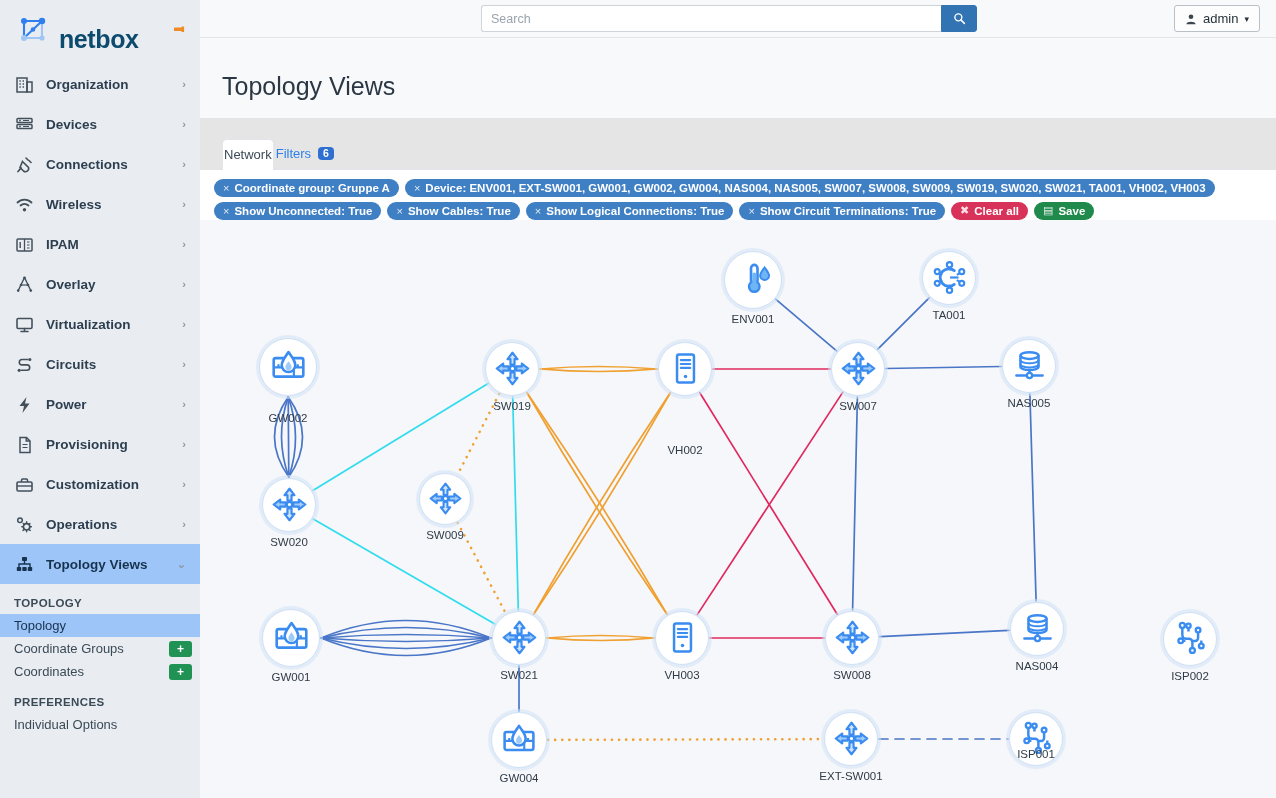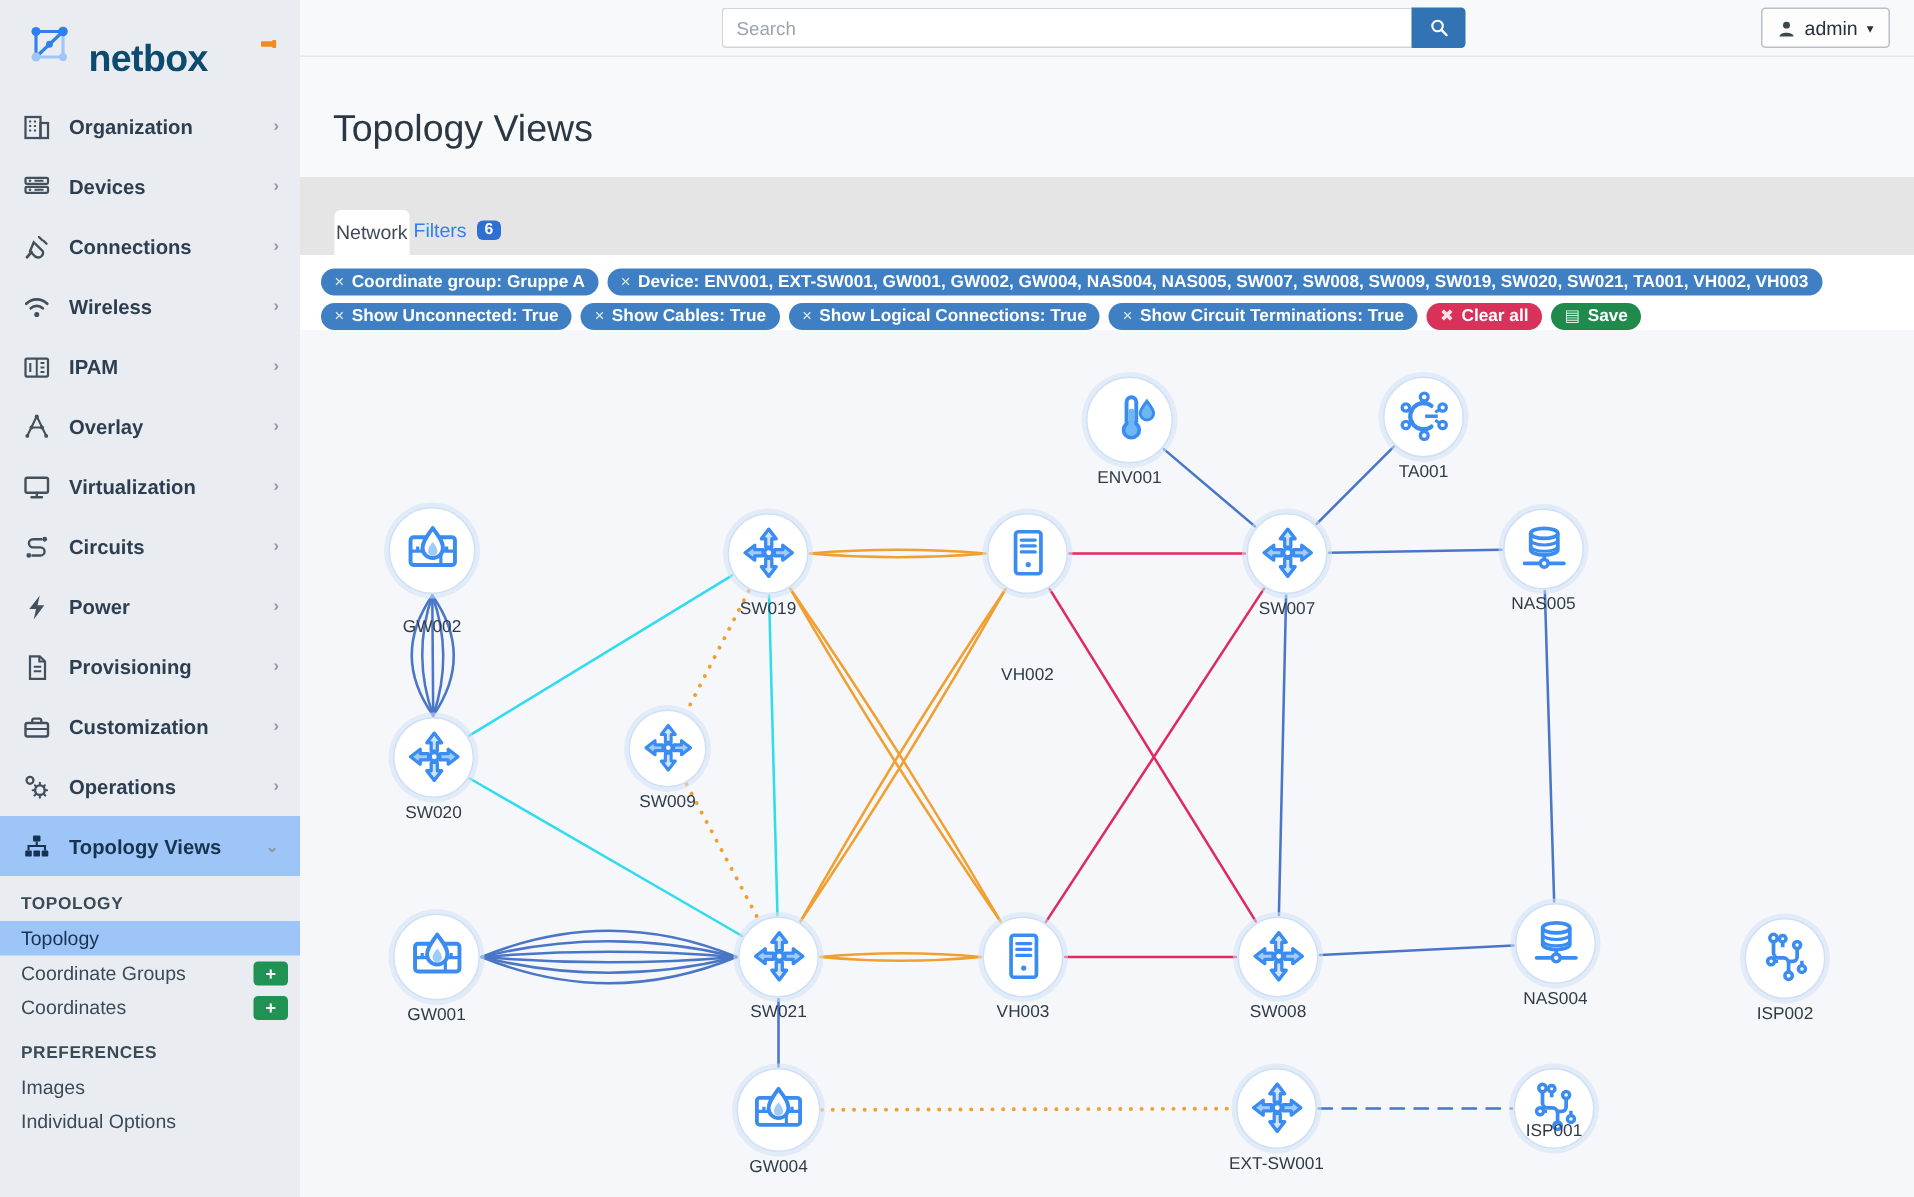--- a/index.html
+++ b/index.html
@@ -418,23 +418,20 @@
         </div>
         <div class="sub-item">
           <span class="sub-label">Coordinate Groups</span>
           <span class="plus-btn">+</span>
         </div>
         <div class="sub-item">
           <span class="sub-label">Coordinates</span>
           <span class="plus-btn">+</span>
         </div>
         <div class="sub-head">PREFERENCES</div>
-        <div class="sub-item">
-          <span class="sub-label">Images</span>
-        </div>
         <div class="sub-item">
           <span class="sub-label">Individual Options</span>
         </div>
       </div>
   </aside>
 
   <div class="main">
 
     <div class="topbar">
       <div class="search-wrap">

